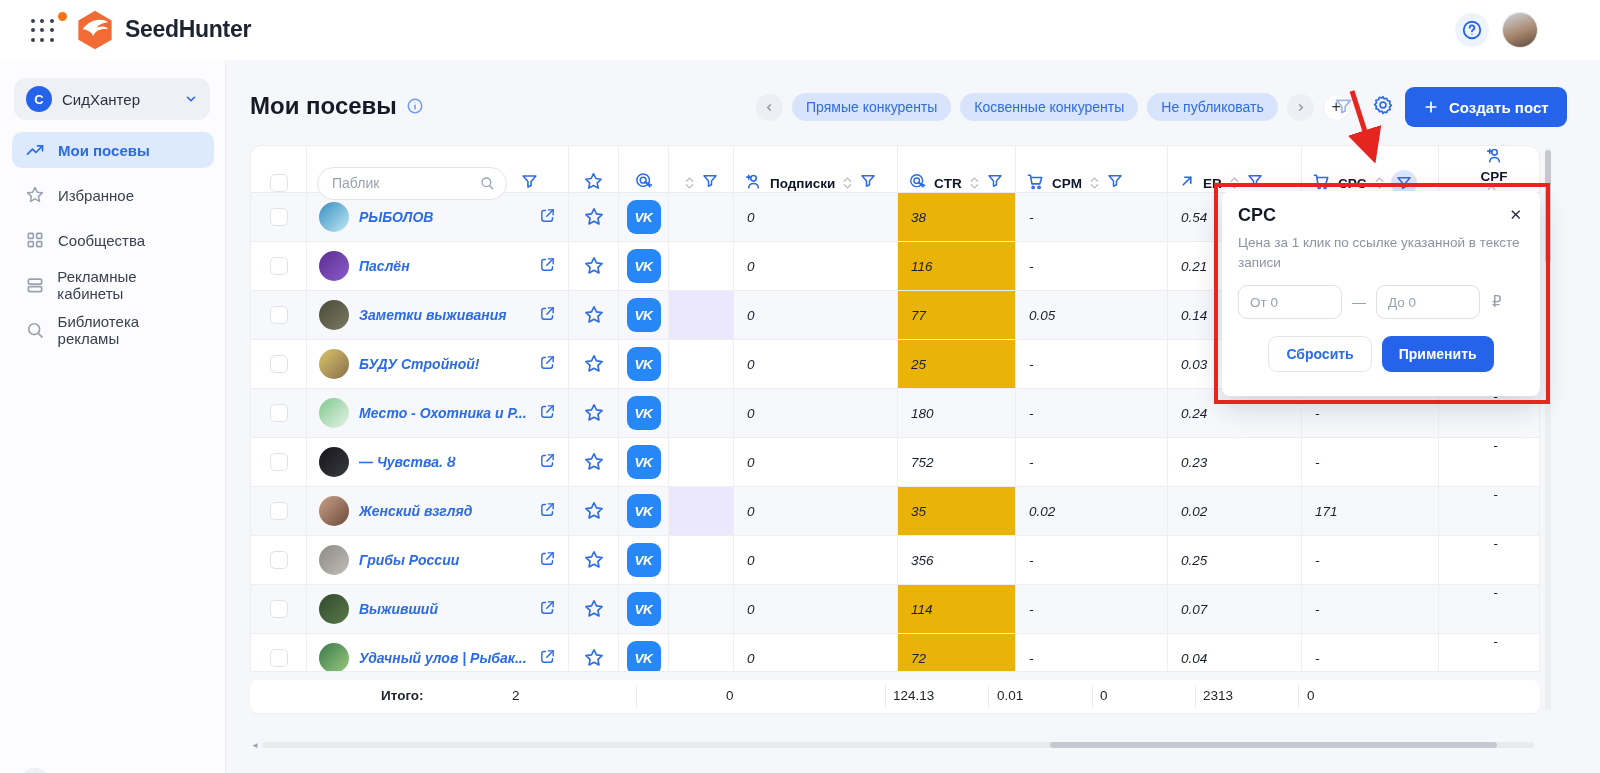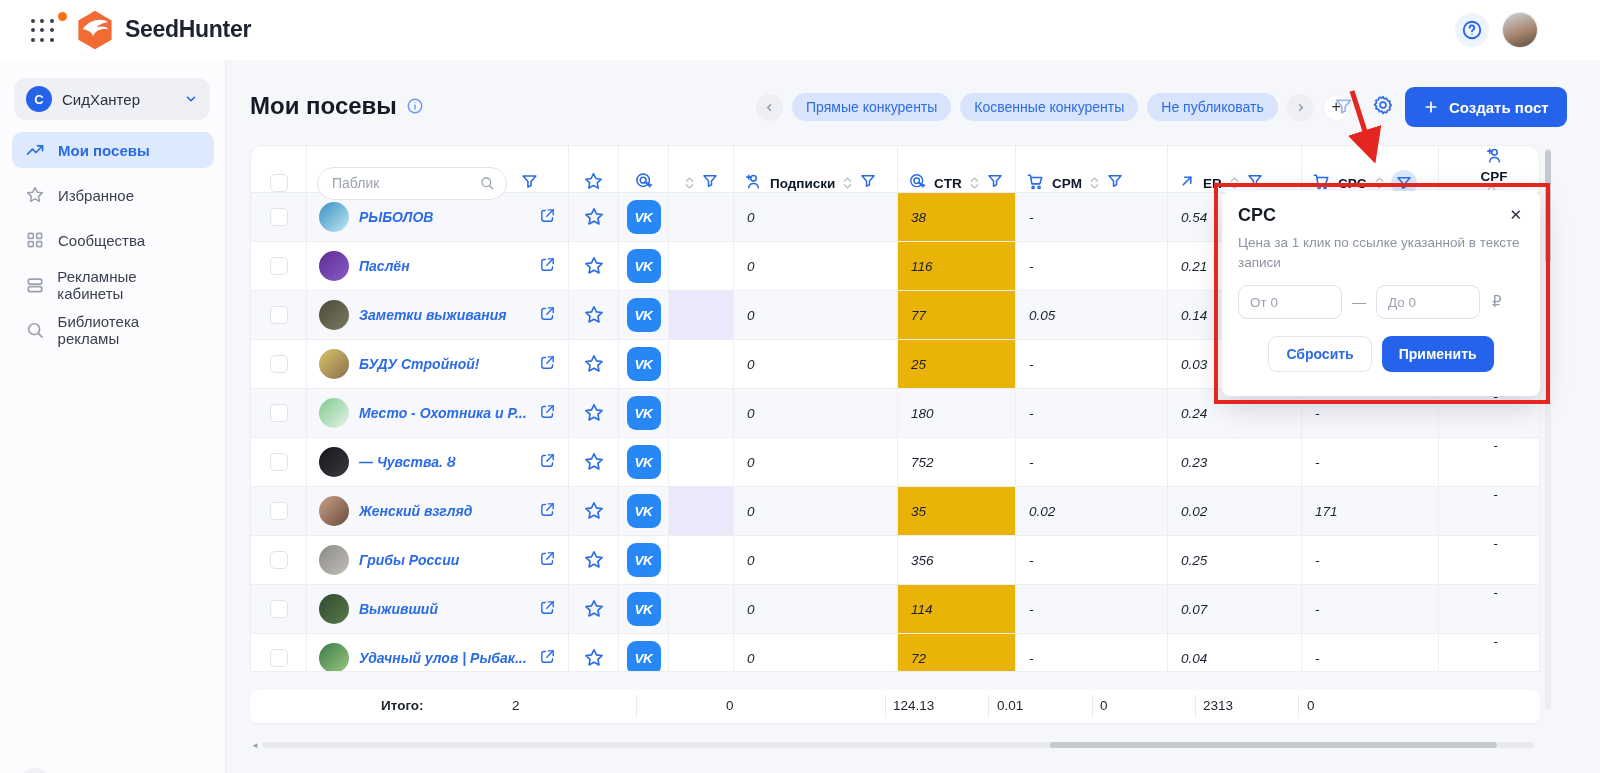--- a/index.html
+++ b/index.html
@@ -66,21 +66,21 @@
   .c-public { padding:0 12px 0 12px; gap:10px; }
   .avatar { width:30px; height:30px; border-radius:50%; flex:none; }
   .pname { flex:1; font-size:14px; font-weight:bold; color:#2b6be4; white-space:nowrap; overflow:hidden; text-overflow:ellipsis; text-decoration:none; cursor:pointer; }
   .ext-ic { color:#2b6be4; flex:none; cursor:pointer; }
   .star-btn { color:#2b6be4; cursor:pointer; display:flex; }
   .vk-badge { width:34px; height:34px; border-radius:9px; background:#2787f5; color:#fff; font-weight:bold; font-size:13.5px; display:flex; align-items:center; justify-content:center; cursor:pointer; letter-spacing:-0.5px; }
   .vcell { padding-left:13px; font-size:13.5px; color:#1a2030; }
   .c-cpm.pink { background:#eab308; }
 
   
-  .totals { position:absolute; left:250px; top:680px; width:1290px; height:33px; background:#fff; border-radius:8px; box-shadow:0 1px 2px rgba(25,35,60,.05); z-index:2;margin-top:10px; }
+  .totals { position:absolute; left:250px; top:680px; width:1290px; height:33px; background:#fff; border-radius:8px; box-shadow:0 1px 2px rgba(25,35,60,.05); z-index:2; }
   .totals span { position:absolute; top:8px; font-size:13.5px; color:#20262e; }
   .totals .tlabel { font-weight:bold; }
   .tdiv { position:absolute; top:5px; width:1px; height:23px; background:#e7eaef; }
 
   
   .hscroll { position:absolute; left:262px; top:742px; width:1272px; height:6px; background:#e8eaee; border-radius:3px; z-index:2; }
   .hthumb { position:absolute; left:788px; top:0; width:447px; height:6px; background:#c5c8cf; border-radius:3px; cursor:pointer; }
   .harrow { position:absolute; top:741px; font-size:8px; color:#9aa0ab; z-index:2; cursor:pointer; }
   .vscroll { position:absolute; left:1545px; top:148px; width:6px; height:562px; background:#eceef1; border-radius:3px; z-index:2; }
   .vthumb { position:absolute; left:0; top:2px; width:6px; height:113px; background:#c5c8cf; border-radius:3px; cursor:pointer; }

